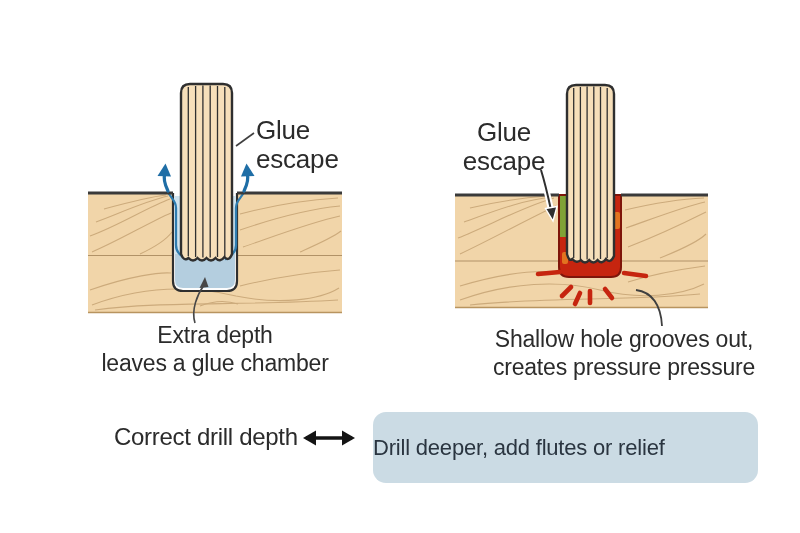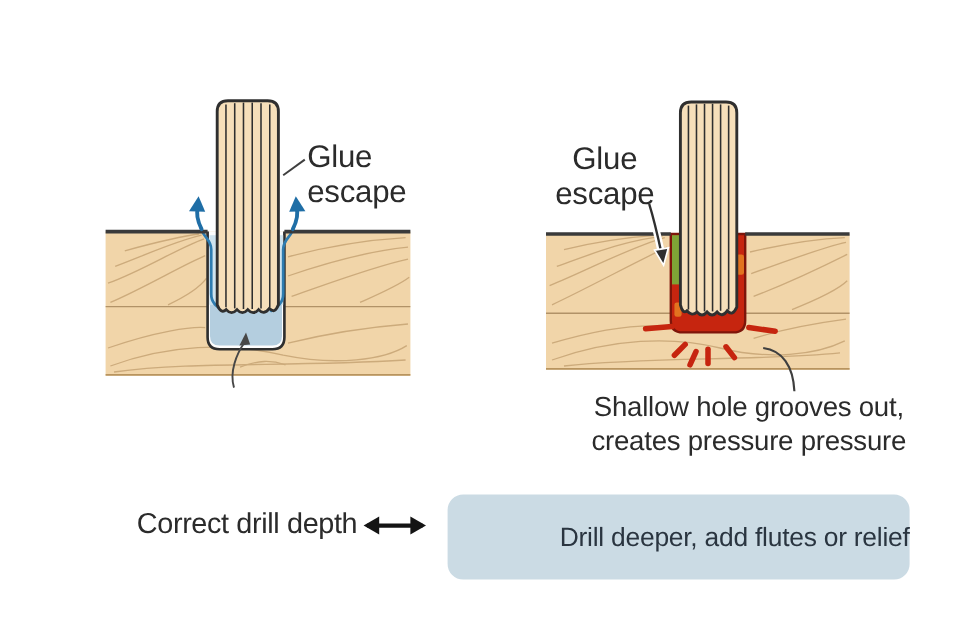--- a/index.html
+++ b/index.html
@@ -12,21 +12,21 @@
   .label{font-size:26px;line-height:29px;letter-spacing:-0.2px;}
   .label-left{left:256px;top:116px;text-align:left;}
   .label-right{left:452px;top:118px;width:104px;text-align:center;}
   .caption{font-size:23px;line-height:28px;text-align:center;letter-spacing:-0.2px;}
   .caption-left{left:60px;top:321px;width:310px;}
   .caption-right{left:468px;top:325px;width:312px;}
   .footer-left{left:114px;top:423px;font-size:24px;letter-spacing:-0.3px;white-space:nowrap;}
   .footer-box{
     position:absolute;left:373px;top:412px;width:385px;height:71px;
     background:#cbdbe4;border-radius:13px;
-    display:flex;flex-direction:column;align-items:flex-end;justify-content:center;
+    display:flex;flex-direction:column;align-items:flex-start;justify-content:center;
     font-size:22px;line-height:27px;color:#2a3540;letter-spacing:-0.2px;
   }
   .footer-box span{white-space:nowrap;}
   .ln{display:block;}
 </style>
 </head>
 <body>
 
 <div id="canvas">
 
@@ -179,20 +179,24 @@
   <div class="txt label label-left">
     <span class="ln">Glue</span>
     <span class="ln">escape</span>
   </div>
 
   <div class="txt label label-right">
     <span class="ln">Glue</span>
     <span class="ln">escape</span>
   </div>
 
+  <div class="txt caption caption-left">
+    <span class="ln">Extra depth</span>
+    <span class="ln">leaves a glue chamber</span>
+  </div>
 
   <div class="txt caption caption-right">
     <span class="ln">Shallow hole grooves out,</span>
     <span class="ln">creates pressure pressure</span>
   </div>
 
   <div class="txt footer-left">Correct drill depth</div>
 
   <div class="footer-box">
     <span>Drill deeper, add flutes or relief</span>

